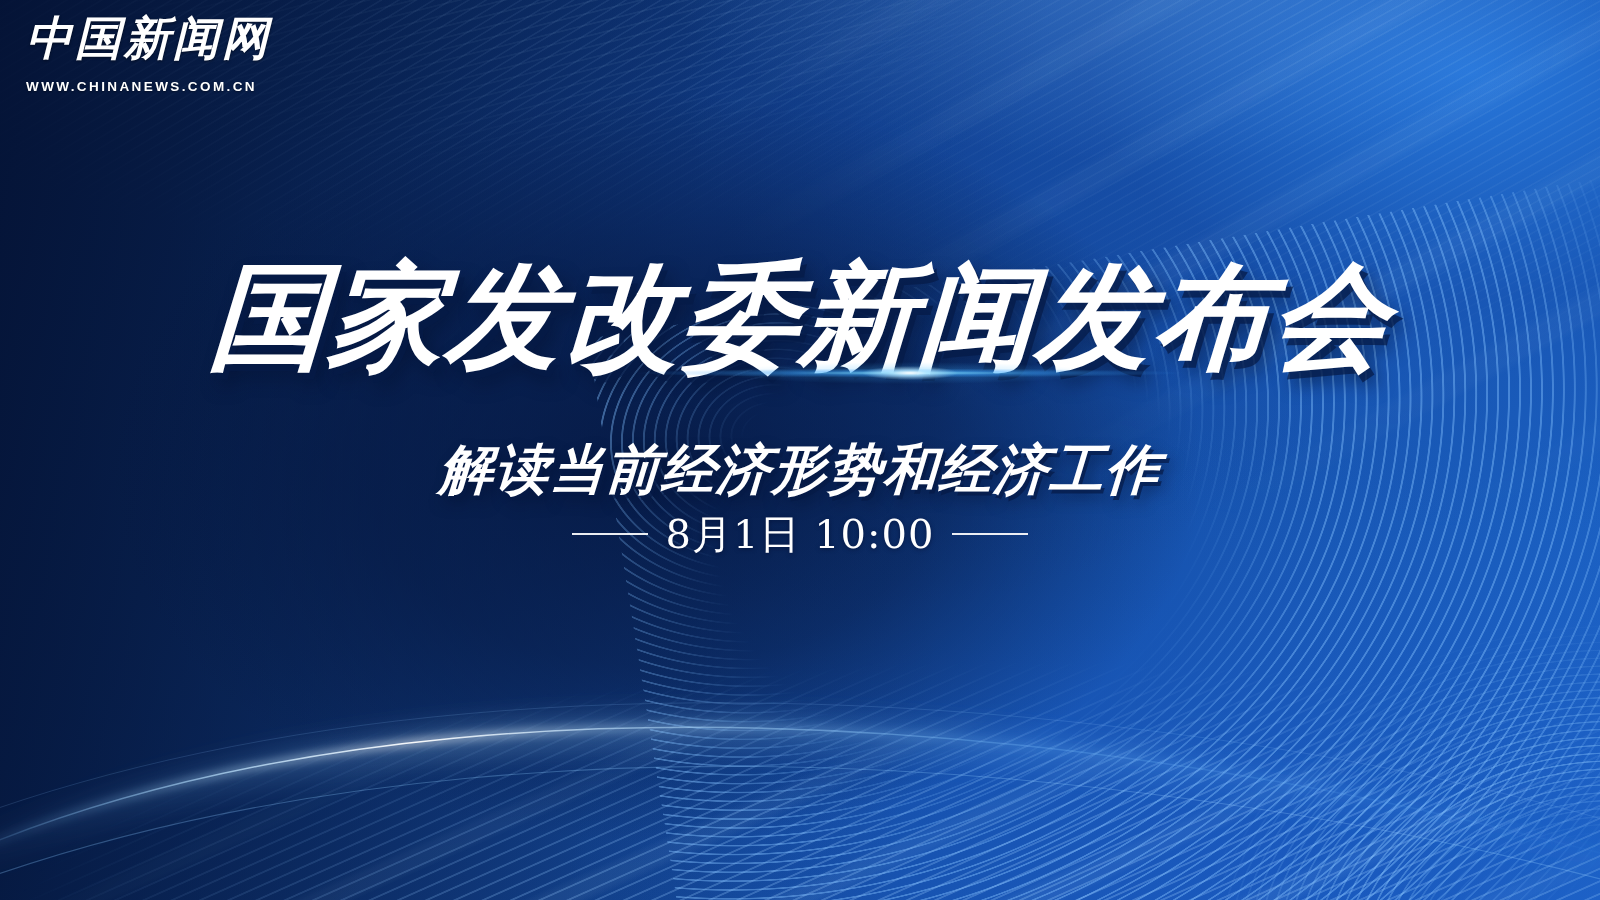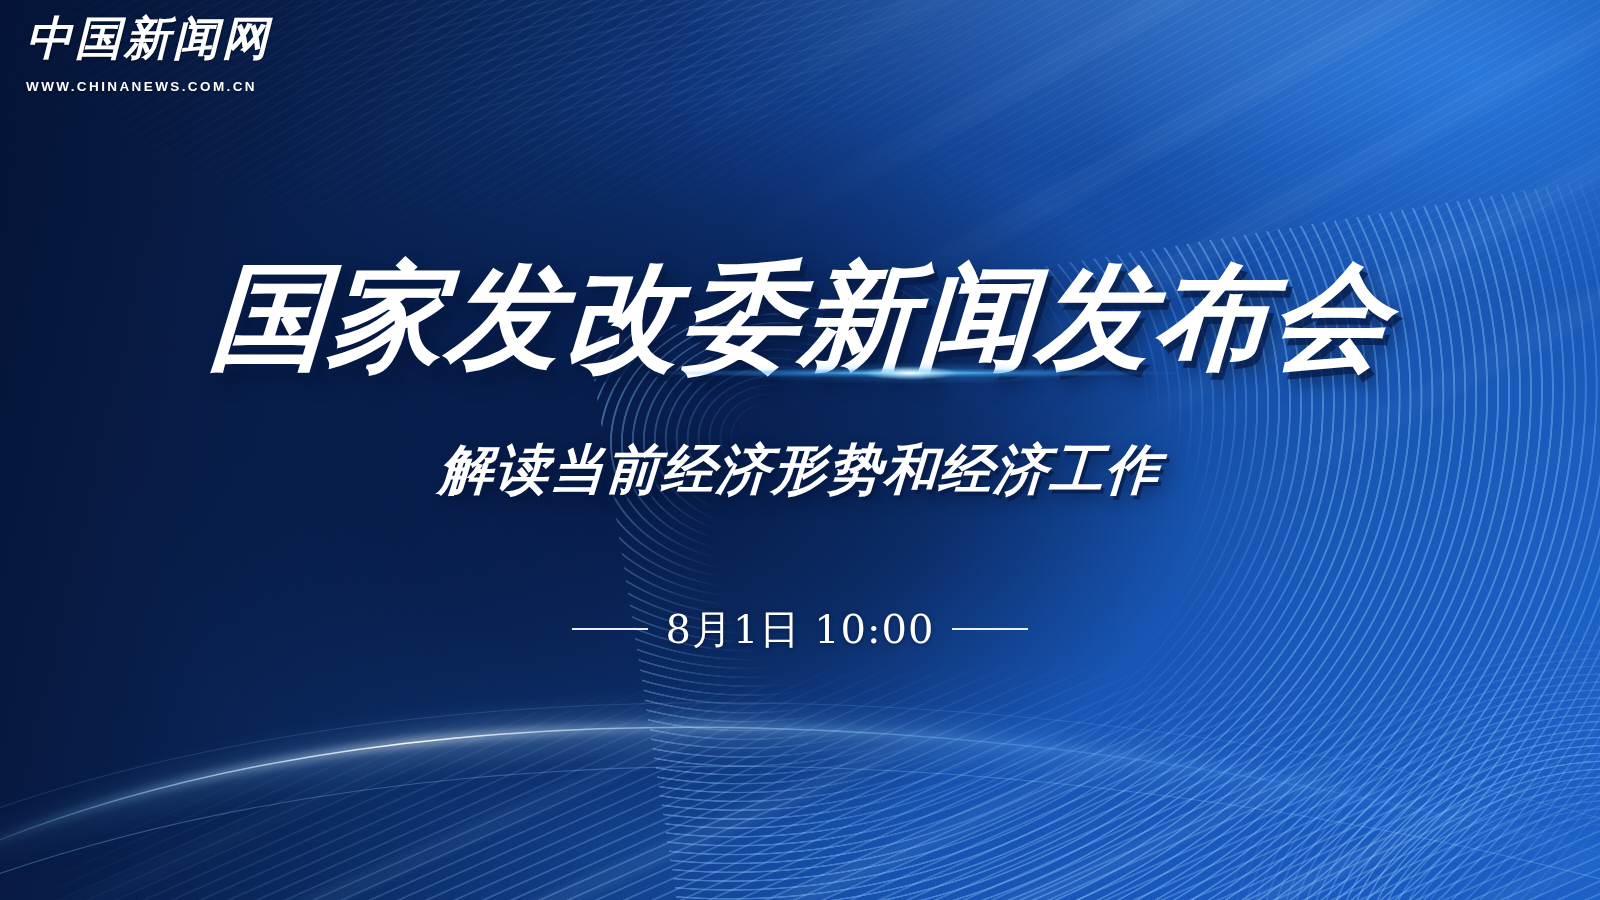--- a/index.html
+++ b/index.html
@@ -263,21 +263,20 @@
       3px 4px 0px rgba(6,26,70,0.70),
       6px 8px 14px rgba(3,14,44,0.50);
     transform: skewX(-3deg);
   }
 
   .datetime-row {
     display: flex;
     align-items: center;
     justify-content: center;
     gap: 18px;
-    margin-top: 95px;
   }
   .dt-rule {
     width: 76px;
     height: 2px;
     background: rgba(255,255,255,0.92);
   }
   .dt-text {
     font-family: "DejaVu Serif", "Liberation Serif", serif;
     font-size: 40px;
     font-weight: 400;

